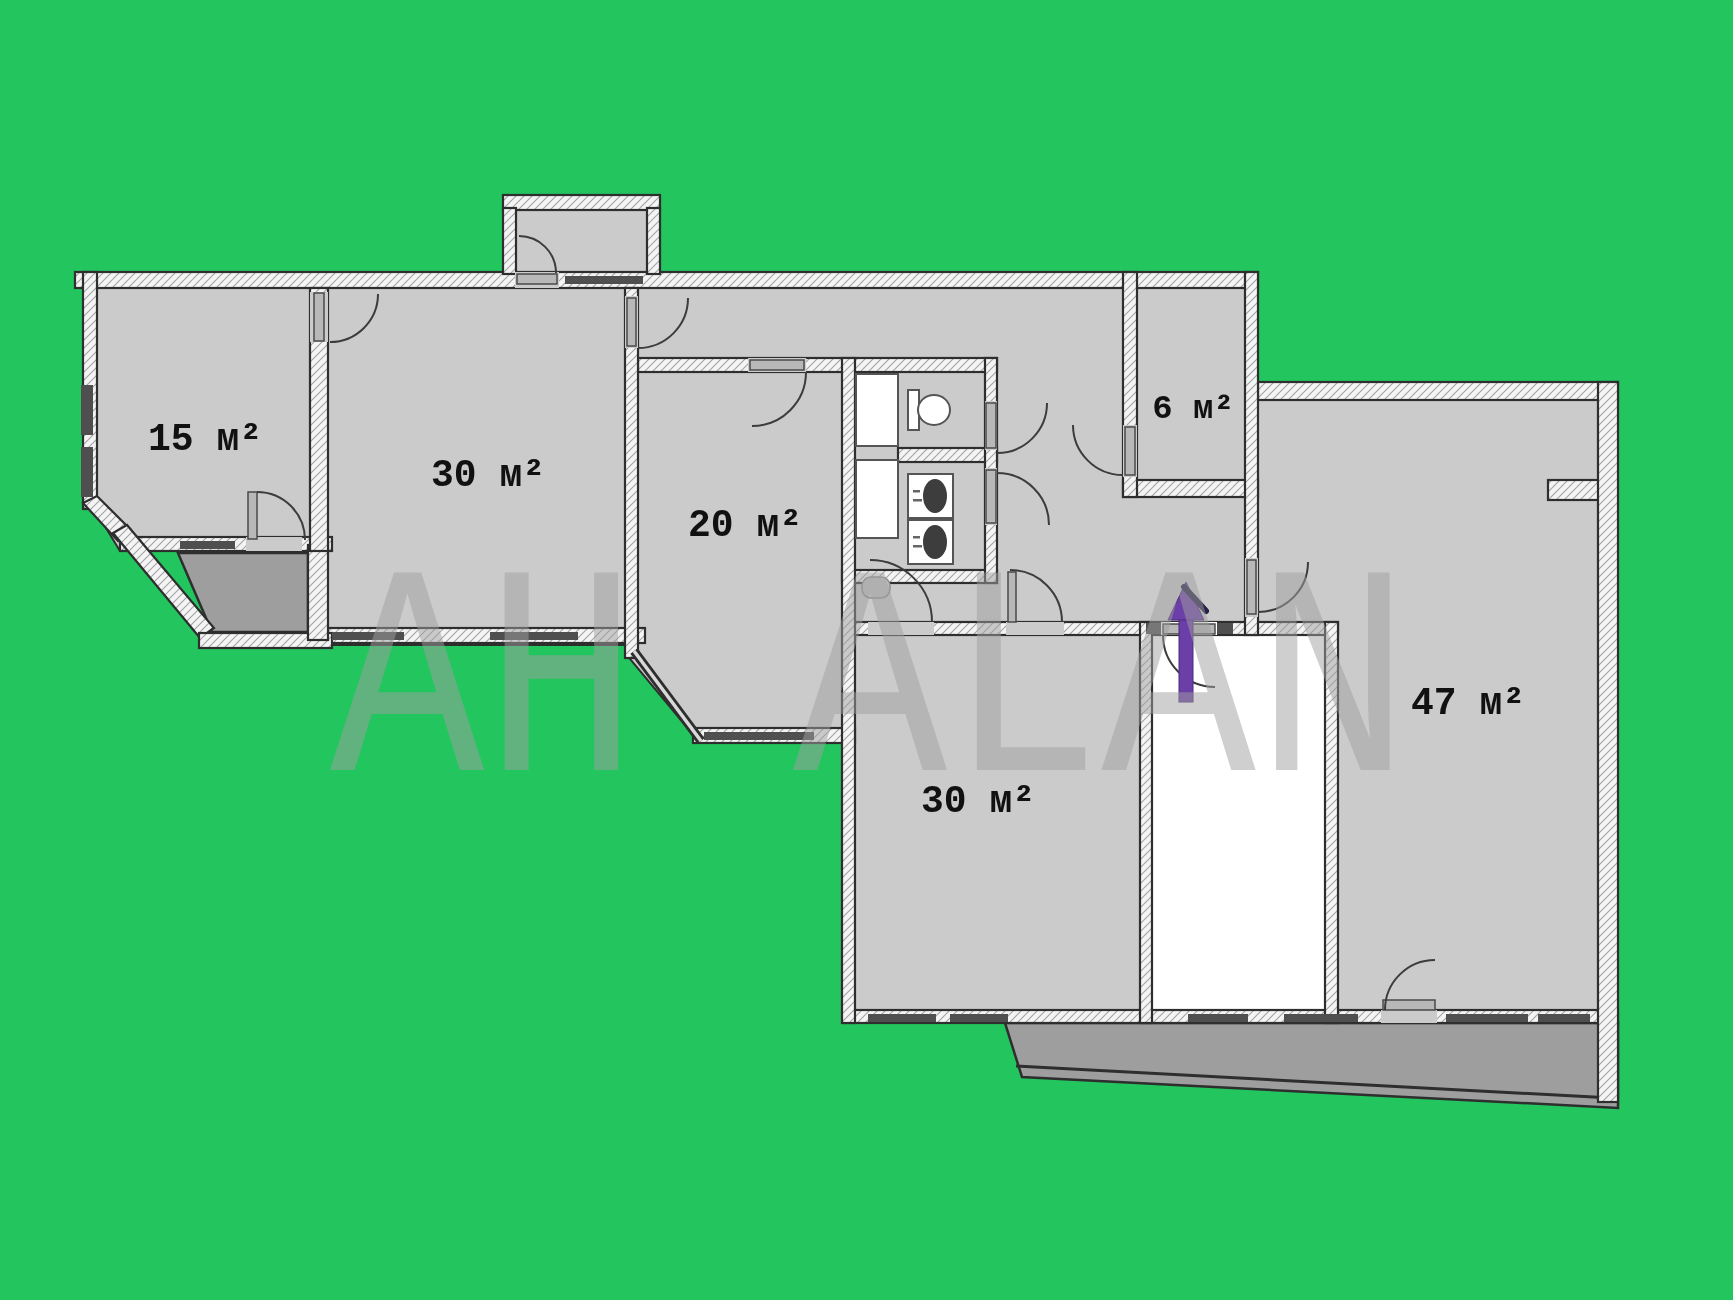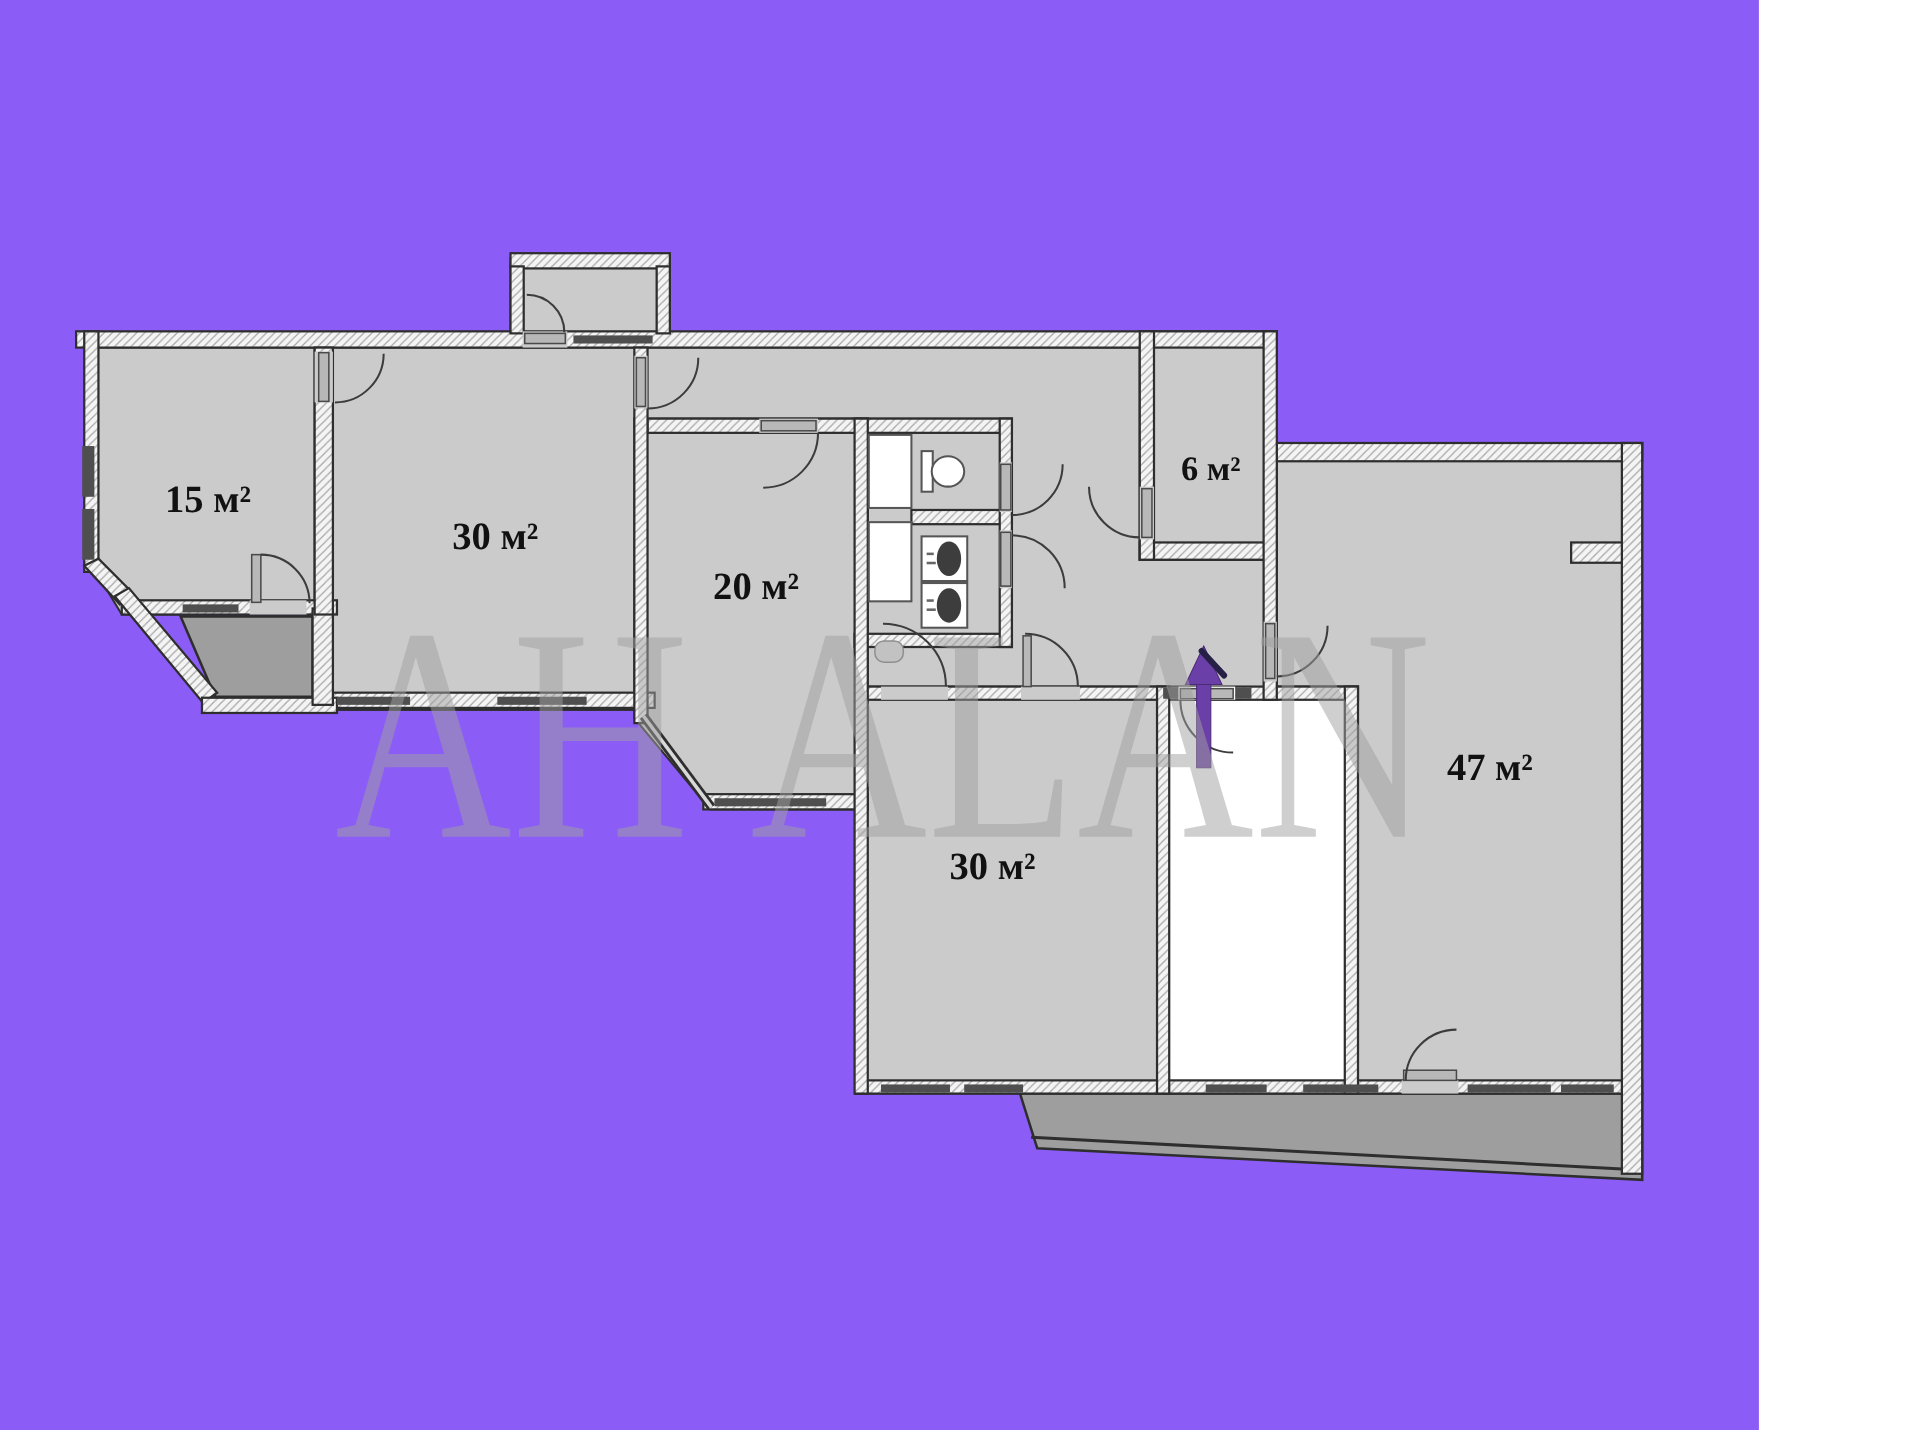--- a/index.html
+++ b/index.html
@@ -1,17 +1,17 @@
 <!DOCTYPE html>
 <html style="--room_fill: #cbcbcb; --balcony_fill: #9e9e9e; --wall_fill: #f4f4f4; --hatch: #a3a3a3; --outline: #2e2e2e; --window_bar: #4f4f4f; --door_leaf: #b8b8b8; --watermark: #a0a0a0; --arrow: #6b3fa8;"><head>
 <meta charset="utf-8">
 <style>
   html,body{margin:0;padding:0;background:#ffffff;}
-  .stage{position:relative;width:1599px;height:1300px;background:#8b5cf6;overflow:hidden;
-         font-family:Liberation Serif, serif;}
+  .stage{position:relative;width:1733px;height:1300px;background:#22c55e;overflow:hidden;
+         font-family:Liberation Mono, monospace;}
   svg{display:block;width:100%;height:100%;}
   .wall{fill:url(#hatch);stroke:var(--outline,#2e2e2e);stroke-width:2.2;}
   .room{fill:var(--room_fill,#cbcbcb);stroke:var(--outline,#2e2e2e);stroke-width:2;}
   .balcony{fill:var(--balcony_fill,#9e9e9e);stroke:var(--outline,#2e2e2e);stroke-width:2.5;}
   .void{fill:#ffffff;}
   .opening{fill:var(--room_fill,#cbcbcb);stroke:none;}
   .opening-out{fill:#ffffff;stroke:none;}
   .winbar{fill:var(--window_bar,#4f4f4f);stroke:none;}
   .leaf{fill:var(--door_leaf,#b8b8b8);stroke:#4a4a4a;stroke-width:1.5;}
   .arc{fill:none;stroke:#3c3c3c;stroke-width:2;}

